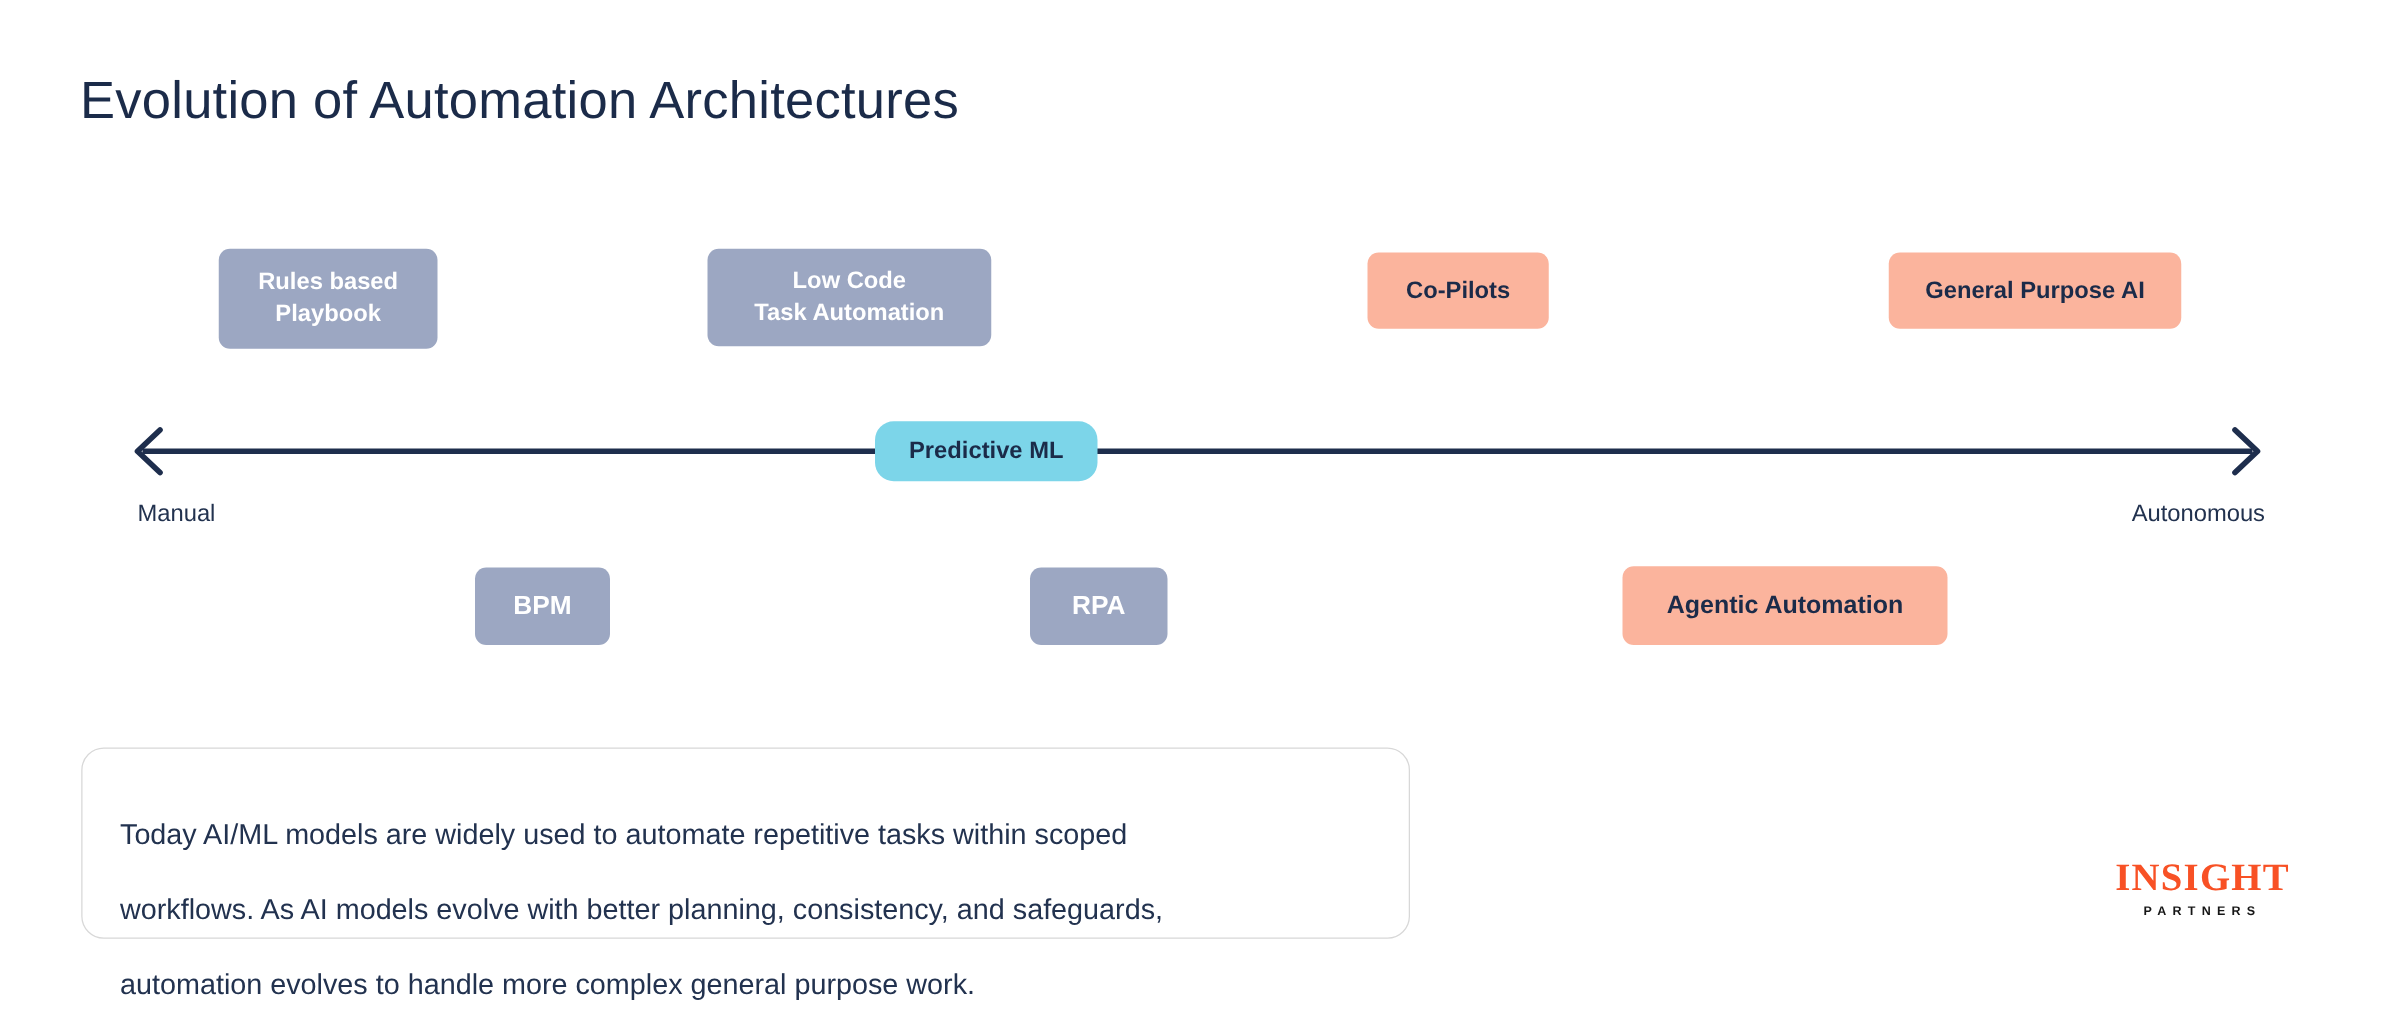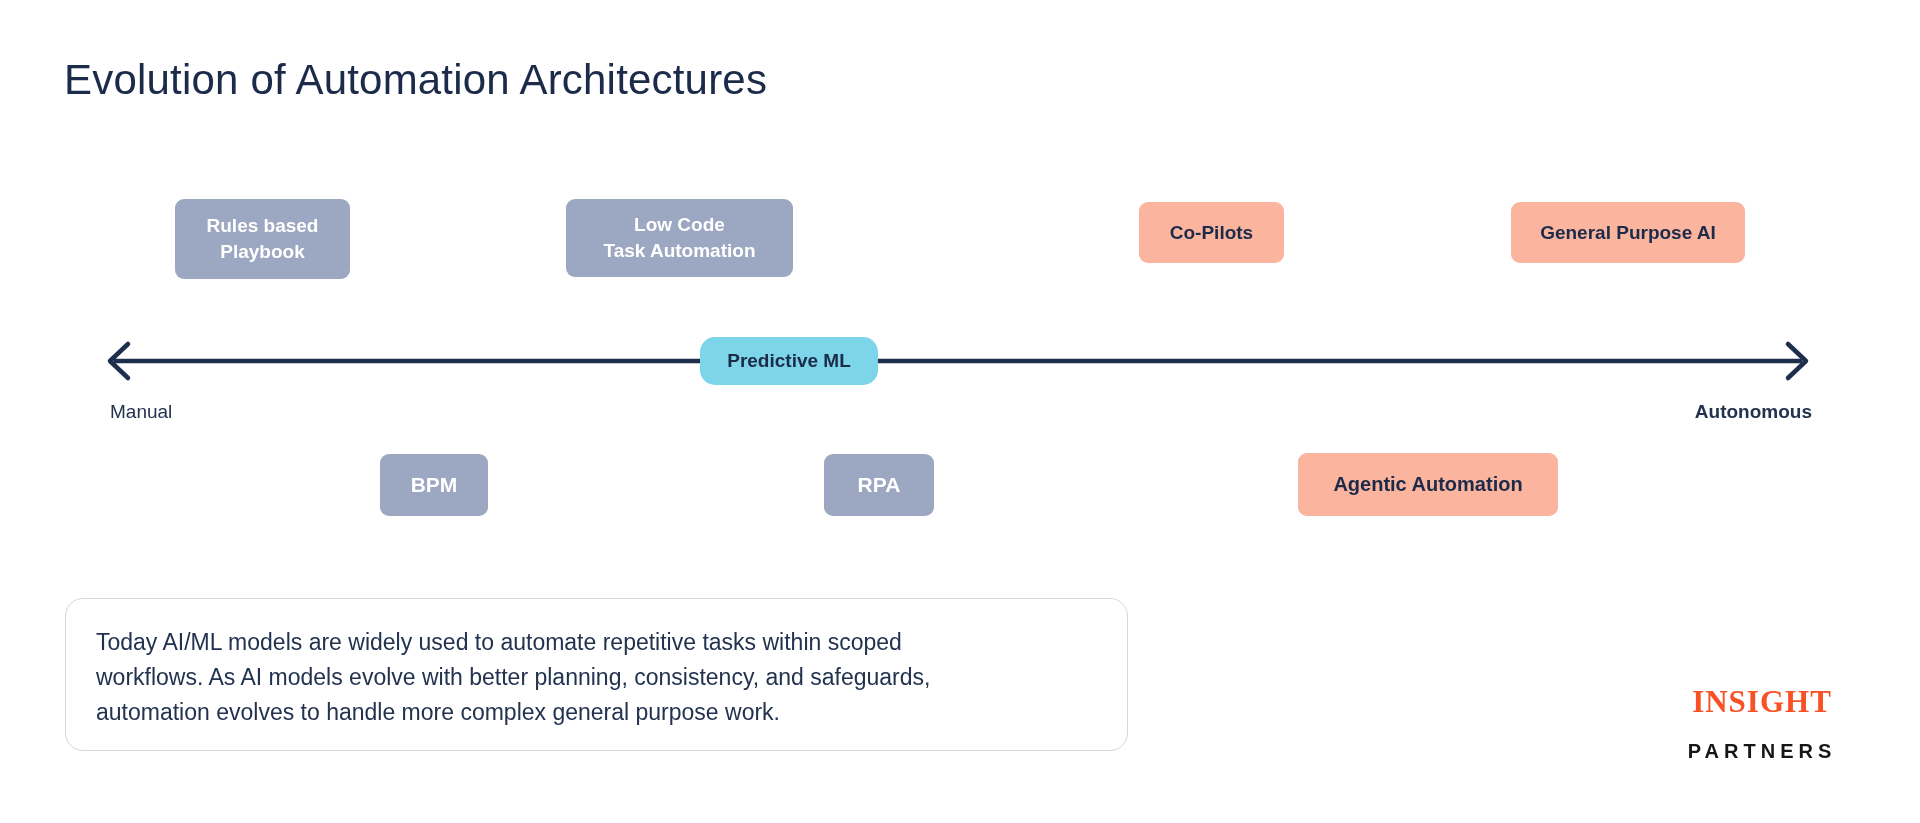--- a/index.html
+++ b/index.html
@@ -47,64 +47,65 @@
     width:1063px;height:153px;
     border:1.5px solid var(--note-border);
     border-radius:18px;
     box-sizing:border-box;
     padding:26px 30px 0 30px;
     background:#ffffff;
   }
   .note-line{
     font-size:23px;line-height:35px;color:#22324f;
     white-space:nowrap;
+    margin-top:25px;
   }
   .logo{
     position:absolute;left:1664px;top:684px;width:196px;
     text-align:center;
   }
   .logo-primary{
     font-family:"Liberation Serif", serif;
     font-weight:700;font-size:31px;letter-spacing:1px;
     color:var(--logo-orange);
   }
   .logo-secondary{
-    margin-top:20px;
-    font-size:20px;font-weight:700;letter-spacing:5px;
+    margin-top:4px;
+    font-size:10px;font-weight:700;letter-spacing:5px;
     color:#161616;
   }
 </style>
 </head>
 <body>
 
 <div id="canvas">
 
   <div class="title">Evolution of Automation Architectures</div>
 
   <svg class="arrow-svg" width="1716" height="44" viewBox="0 0 1716 44">
     <line x1="14" y1="22" x2="1702" y2="22" stroke="#1e2e4d" stroke-width="4.5"></line>
     <polyline points="28,5 10,22 28,39" fill="none" stroke="#1e2e4d" stroke-width="4.5" stroke-linecap="round" stroke-linejoin="round"></polyline>
     <polyline points="1688,5 1706,22 1688,39" fill="none" stroke="#1e2e4d" stroke-width="4.5" stroke-linecap="round" stroke-linejoin="round"></polyline>
   </svg>
 
   <div class="box slate" style="left:175px;top:199px;width:175px;height:80px;">Rules based
 Playbook</div>
   <div class="box slate" style="left:566px;top:199px;width:227px;height:78px;">Low Code
 Task Automation</div>
-  <div class="box salmon" style="left:1094px;top:202px;width:145px;height:61px;margin-left:45px;">Co-Pilots</div>
+  <div class="box salmon" style="left:1094px;top:202px;width:145px;height:61px;">Co-Pilots</div>
   <div class="box salmon" style="left:1511px;top:202px;width:234px;height:61px;">General Purpose AI</div>
 
   <div class="box cyan" style="left:700px;top:337px;width:178px;height:48px;border-radius:15px;">Predictive ML</div>
 
   <div class="box slate" style="left:380px;top:454px;width:108px;height:62px;font-size:21px;">BPM</div>
   <div class="box slate" style="left:824px;top:454px;width:110px;height:62px;font-size:21px;">RPA</div>
   <div class="box salmon" style="left:1298px;top:453px;width:260px;height:63px;font-size:20px;">Agentic Automation</div>
 
   <div class="axis-label" style="left:110px;">Manual</div>
-  <div class="axis-label right" style="left:1600px;width:212px;font-weight:bold;">Autonomous</div>
+  <div class="axis-label right" style="left:1600px;width:212px;">Autonomous</div>
 
   <div class="note">
     <div class="note-line">Today AI/ML models are widely used to automate repetitive tasks within scoped</div>
     <div class="note-line">workflows. As AI models evolve with better planning, consistency, and safeguards,</div>
     <div class="note-line">automation evolves to handle more complex general purpose work.</div>
   </div>
 
   <div class="logo">
     <div class="logo-primary">INSIGHT</div>
     <div class="logo-secondary">PARTNERS</div>

